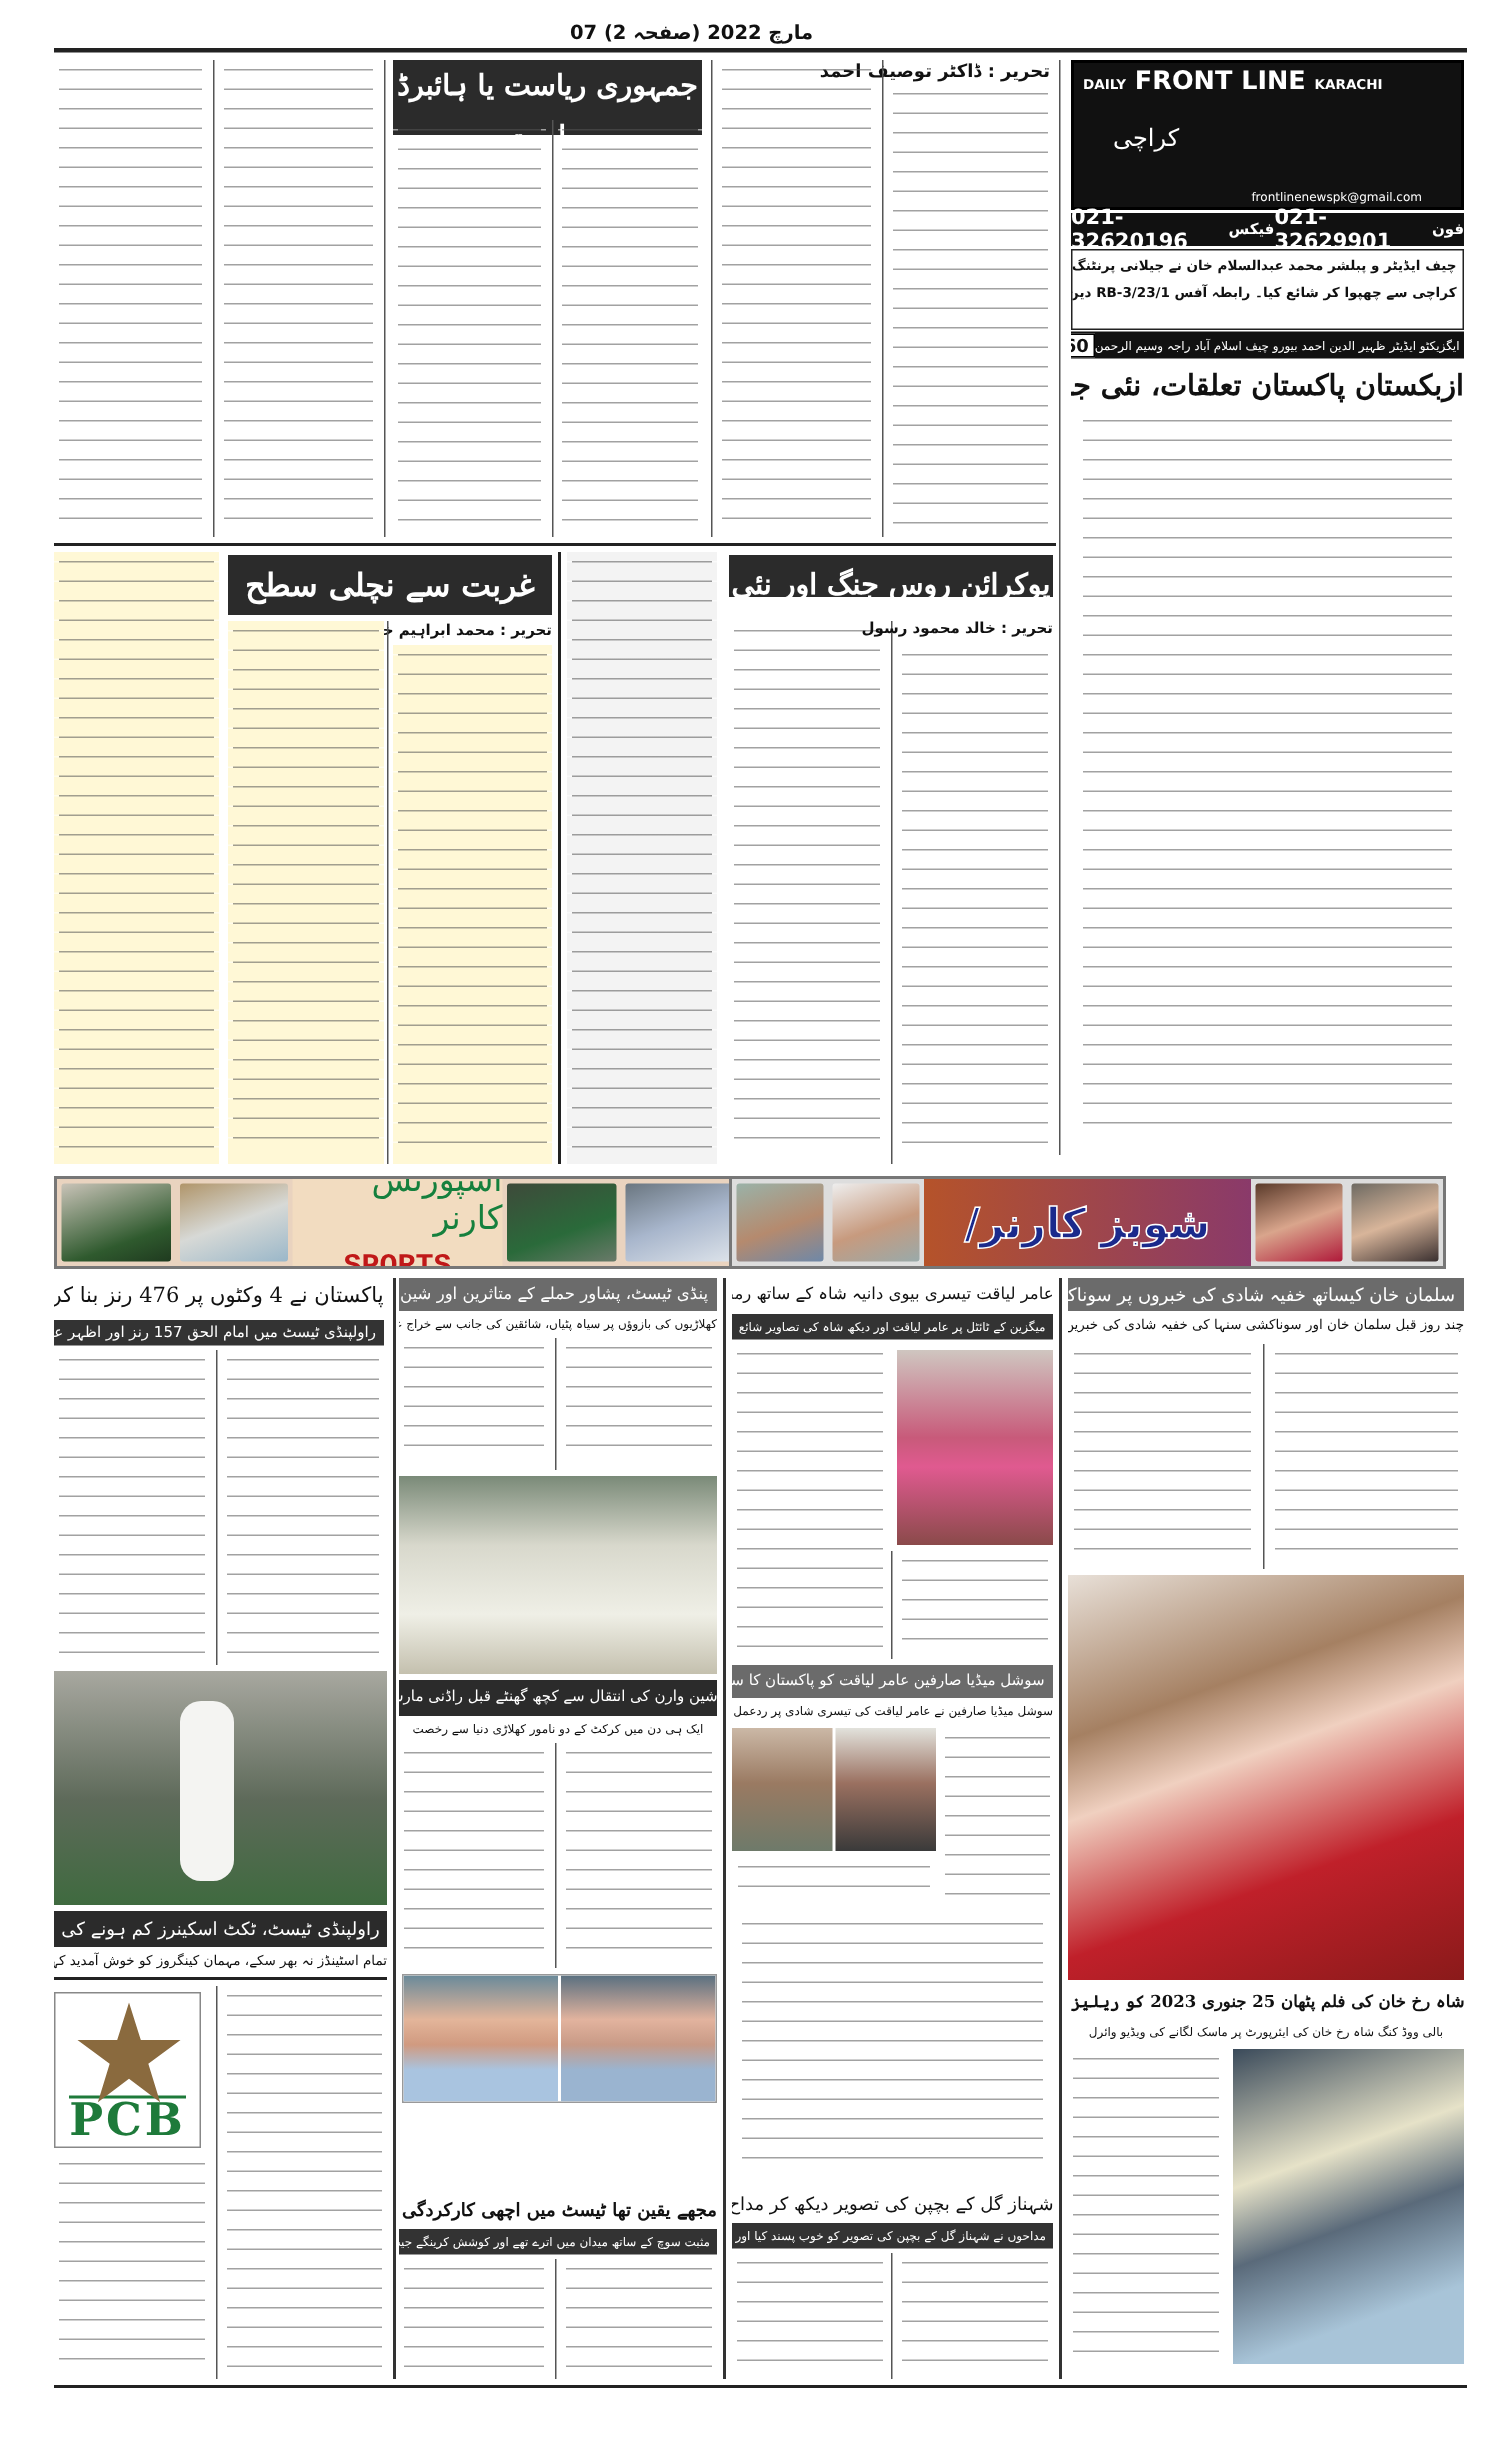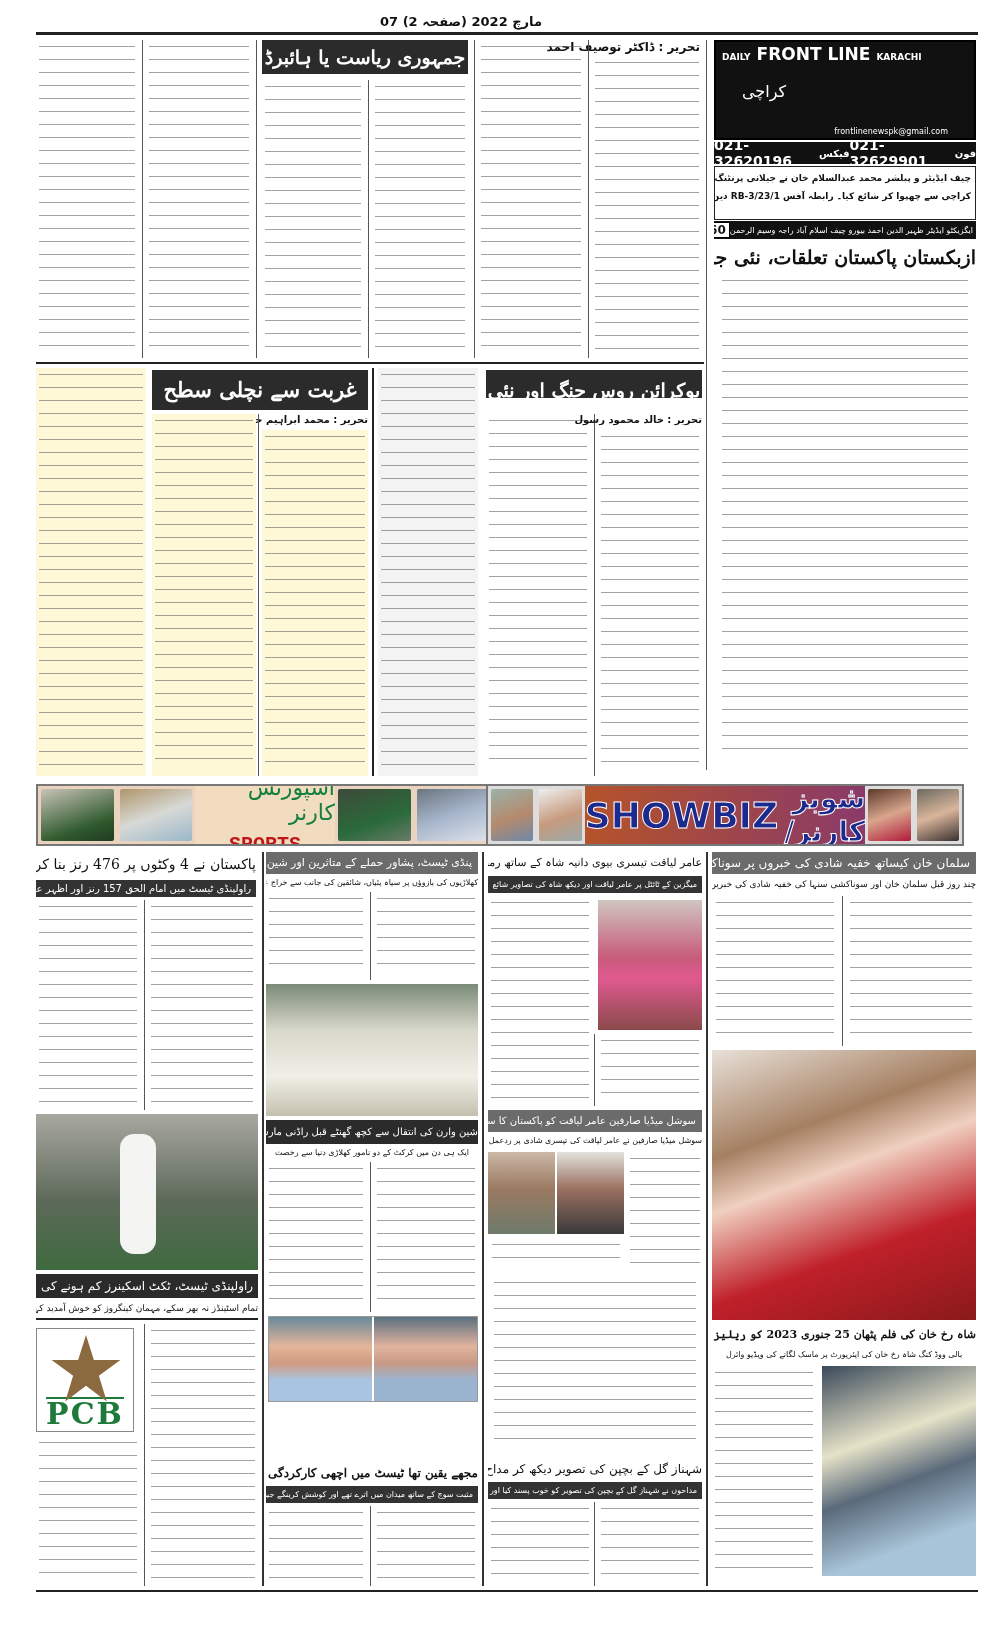--- a/index.html
+++ b/index.html
@@ -158,21 +158,21 @@
     <div class="ln"></div>
     <div class="ln"></div>
     <div class="ln"></div>
     <div class="ln"></div>
     <div class="ln"></div>
     <div class="ln"></div>
     <div class="ln"></div>
     <div class="ln"></div>
   </div>
 <div class="vline" style="left:474px;top:40px;height:318px"></div>
-<div class="hbox" style="left:262px;top:40px;width:206px;height:34px;font-size:19px;line-height:34px">جمہوری ریاست یا ہائبرڈ ریاست</div>
+<div class="hbox" style="left:262px;top:40px;width:206px;height:50px;font-size:19px;line-height:34px">جمہوری ریاست یا ہائبرڈ ریاست</div>
 <div class="col" style="left:372px;top:80px;width:96px;height:278px">
     <div class="ln"></div>
     <div class="ln"></div>
     <div class="ln"></div>
     <div class="ln"></div>
     <div class="ln"></div>
     <div class="ln"></div>
     <div class="ln"></div>
     <div class="ln"></div>
     <div class="ln"></div>
@@ -470,21 +470,20 @@
     <div class="sports-eng">SPORTS</div>
   </div>
   <div class="ph" style="background:linear-gradient(160deg,#3e4a3a,#2a6a3a 60%,#6a7a6a)"></div>
   <div class="ph" style="background:linear-gradient(160deg,#6a7680,#a8b6cc 50%,#dde3ea)"></div>
 </div>
 
 <div class="banner" style="left:486px;top:784px;width:478px;height:62px;background:#ddd">
   <div class="ph" style="flex:.8;background:linear-gradient(160deg,#9ab2a8,#b58a6e 55%,#6e88a8)"></div>
   <div class="ph" style="flex:.8;background:linear-gradient(160deg,#eee,#c79a7e 55%,#9aa)"></div>
   <div class="showbiz-center">
-    <span class="showbiz-eng">SHOWBIZ</span>
     <span class="showbiz-urdu">شوبز کارنر/</span>
   </div>
   <div class="ph" style="flex:.8;background:linear-gradient(160deg,#5a3a2a,#d9a58c 50%,#b01a3a)"></div>
   <div class="ph" style="flex:.8;background:linear-gradient(160deg,#6e6a62,#d8b59a 50%,#3a3030)"></div>
 </div>
 
 <div class="whead" style="left:36px;top:852px;width:220px;font-size:14px;line-height:24px;font-weight:normal">پاکستان نے 4 وکٹوں پر 476 رنز بنا کر اننگز ڈکلیئر کردی</div>
 <div class="subbar" style="left:36px;top:880px;width:220px">راولپنڈی ٹیسٹ میں امام الحق 157 رنز اور اظہر علی 185 رنز بنا کر آؤٹ ہوئے</div>
 <div class="col" style="left:148px;top:900px;width:108px;height:210px">
     <div class="ln"></div>

